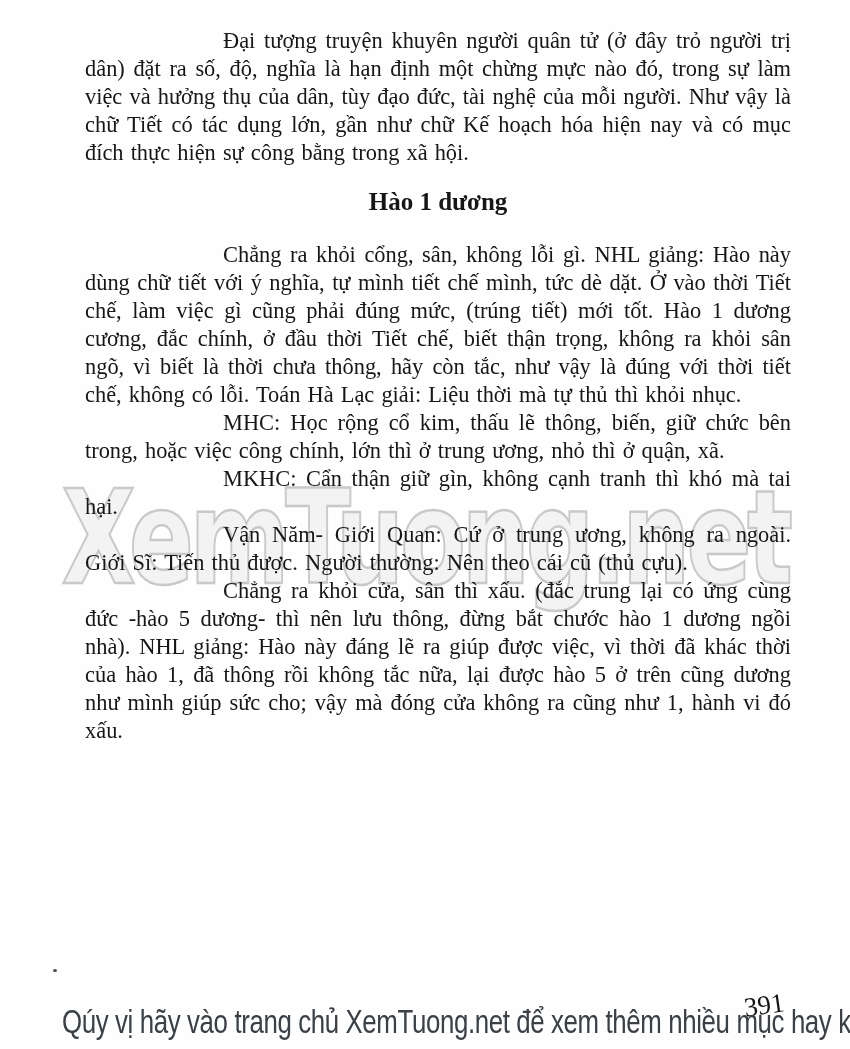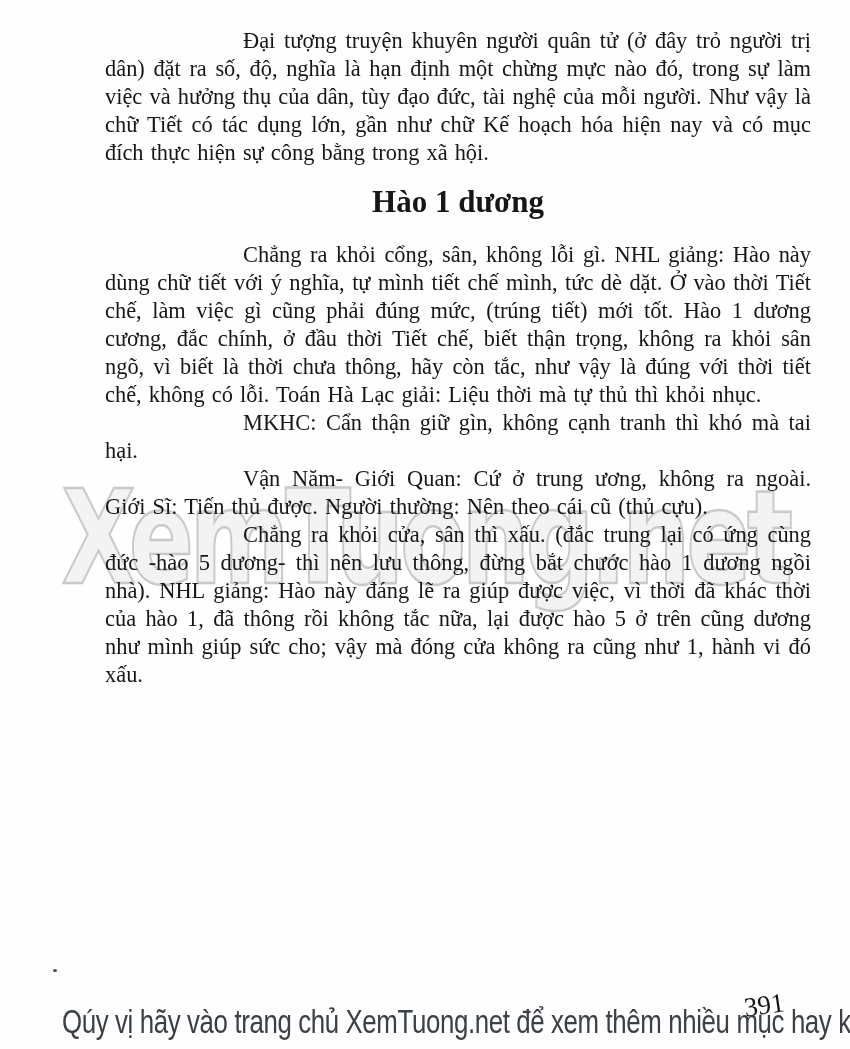--- a/index.html
+++ b/index.html
@@ -31,36 +31,35 @@
     -webkit-text-stroke: 2.5px #c9c9c9;
     z-index: 1;
     user-select: none;
   }
   .text-area {
     position: absolute;
     left: 85px;
     top: 27px;
     width: 706px;
     z-index: 2;
-    margin-left: 20px;
   }
   .para {
     margin: 0;
     font-size: 22.4px;
     line-height: 28px;
     text-align: justify;
     text-indent: 138px;
     word-spacing: 1.5px;
   }
   .para .run-italic { }
   .para .run-bold { font-weight: normal; }
   .heading {
     margin: 21px 0 25px 0;
     text-align: center;
-    font-size: 31px;
+    font-size: 25px;
     font-weight: bold;
     line-height: 28px;
     text-indent: 0;
   }
   .stray-mark {
     position: absolute;
     left: 53px;
     top: 969px;
     width: 4px;
     height: 3px;
@@ -97,20 +96,21 @@
 <body>
 
 <div class="page">
 
   <div class="watermark">XemTuong.net</div>
 
   <div class="text-area">
       <p class="para"><span class="run-normal">Đại tượng truyện khuyên người quân tử (ở đây trỏ người trị dân) đặt ra số, độ, nghĩa là hạn định một chừng mực nào đó, trong sự làm việc và hưởng thụ của dân, tùy đạo đức, tài nghệ của mỗi người. Như vậy là chữ Tiết có tác dụng lớn, gần như chữ Kế hoạch hóa hiện nay và có mục đích thực hiện sự công bằng trong xã hội.</span></p>
       <div class="heading">Hào 1 dương</div>
       <p class="para"><span class="run-italic">Chẳng ra khỏi cổng, sân, không lỗi gì. </span><span class="run-normal">NHL giảng: Hào này dùng chữ tiết với ý nghĩa, tự mình tiết chế mình, tức dè dặt. Ở vào thời Tiết chế, làm việc gì cũng phải đúng mức, (trúng tiết) mới tốt. Hào 1 dương cương, đắc chính, ở đầu thời Tiết chế, biết thận trọng, không ra khỏi sân ngõ, vì biết là thời chưa thông, hãy còn tắc, như vậy là đúng với thời tiết chế, không có lỗi. </span><span class="run-bold">Toán Hà Lạc giải</span><span class="run-normal">: </span><span class="run-italic">Liệu thời mà tự thủ thì khỏi nhục.</span></p>
+      <p class="para"><span class="run-normal">MHC: Học rộng cổ kim, thấu lẽ thông, biến, giữ chức bên trong, hoặc việc công chính, lớn thì ở trung ương, nhỏ thì ở quận, xã.</span></p>
       <p class="para"><span class="run-normal">MKHC: Cẩn thận giữ gìn, không cạnh tranh thì khó mà tai hại.</span></p>
       <p class="para"><span class="run-normal">Vận Năm- </span><span class="run-bold">Giới Quan</span><span class="run-normal">: Cứ ở trung ương, không ra ngoài. </span><span class="run-bold">Giới Sĩ</span><span class="run-normal">: Tiến thủ được. </span><span class="run-bold">Người thường</span><span class="run-normal">: Nên theo cái cũ (thủ cựu).</span></p>
       <p class="para"><span class="run-italic">Chẳng ra khỏi cửa, sân thì xấu. </span><span class="run-normal">(đắc trung lại có ứng cùng đức -hào 5 dương- thì nên lưu thông, đừng bắt chước hào 1 dương ngồi nhà). NHL giảng: Hào này đáng lẽ ra giúp được việc, vì thời đã khác thời của hào 1, đã thông rồi không tắc nữa, lại được hào 5 ở trên cũng dương như mình giúp sức cho; vậy mà đóng cửa không ra cũng như 1, hành vi đó xấu.</span></p>
     </div>
 
   <div class="stray-mark"></div>
 
   <div class="page-number">391</div>
 
   <div class="footer-line">

